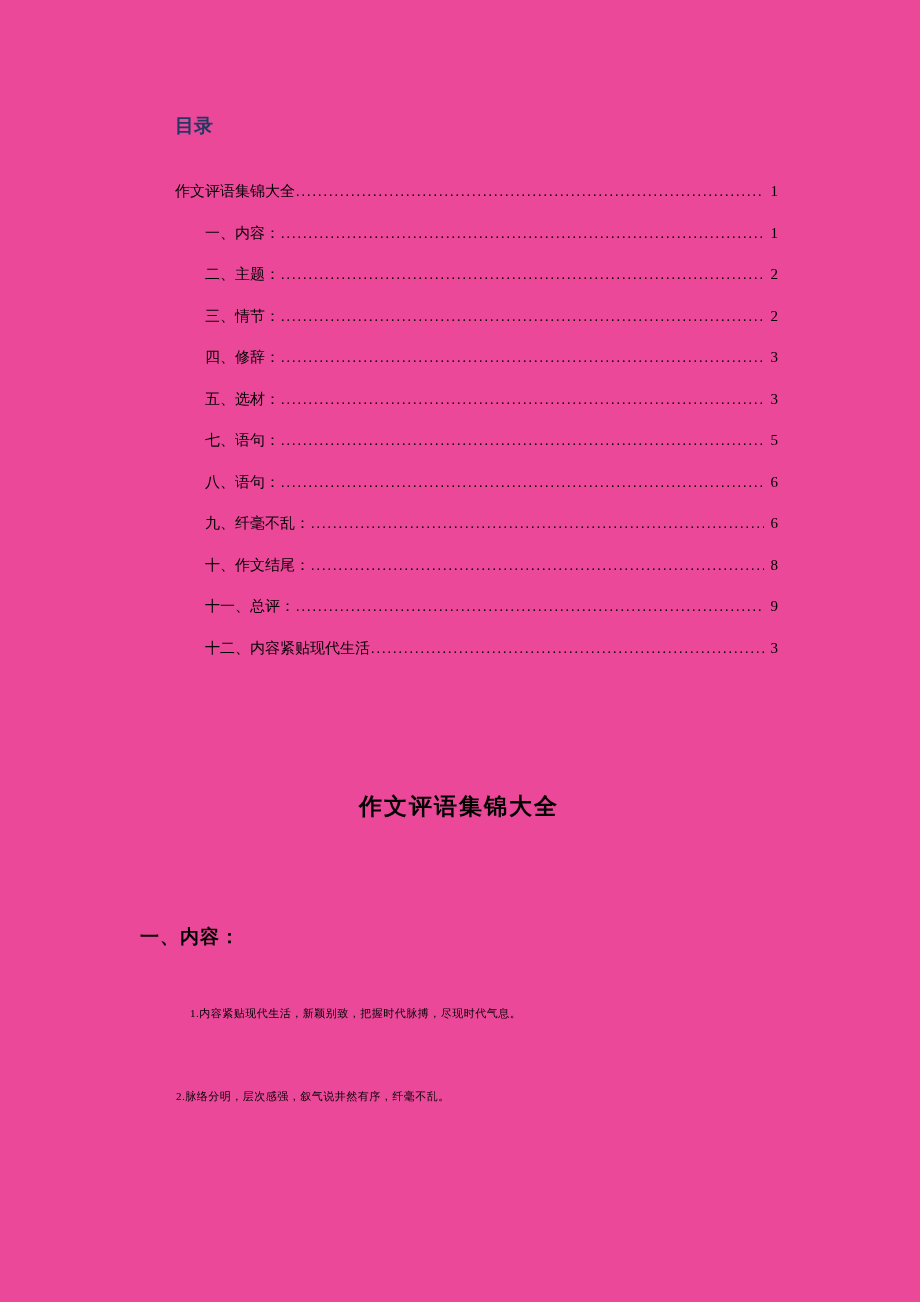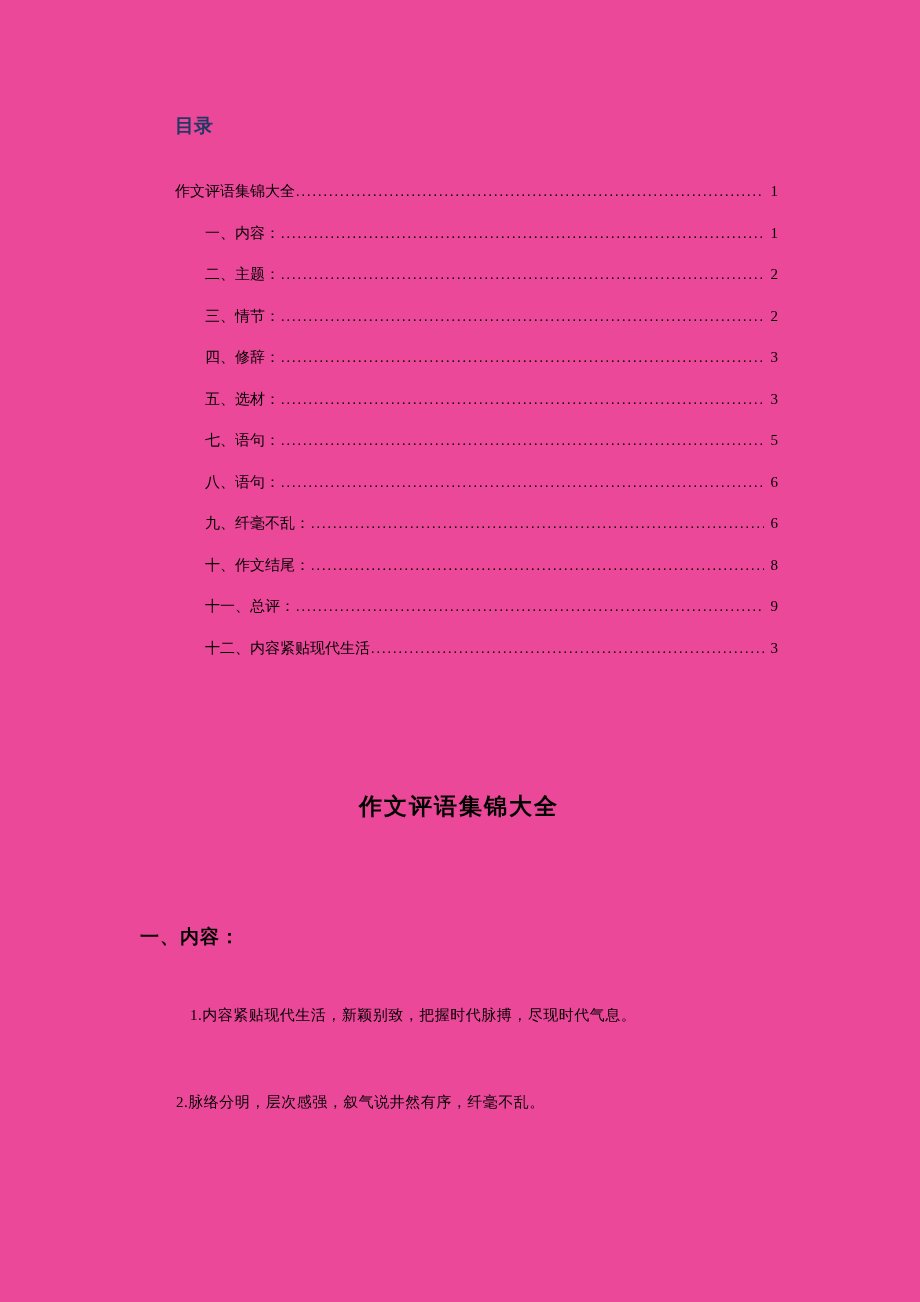--- a/index.html
+++ b/index.html
@@ -77,21 +77,21 @@
   .section-heading {
     margin-top: 102px;
     font-family: "Liberation Sans", "DejaVu Sans", sans-serif;
     font-size: 19px;
     font-weight: bold;
     letter-spacing: 1px;
     color: #000000;
   }
 
   .body-paragraph {
-    font-size: 15px;
+    font-size: 11px;
     letter-spacing: 0.5px;
     color: #000000;
   }
 
   .body-paragraph.p-first  { margin-top: 56px; padding-left: 50px; }
   .body-paragraph.p-second { margin-top: 68px; padding-left: 36px; }
 </style>
 </head>
 <body>
 

